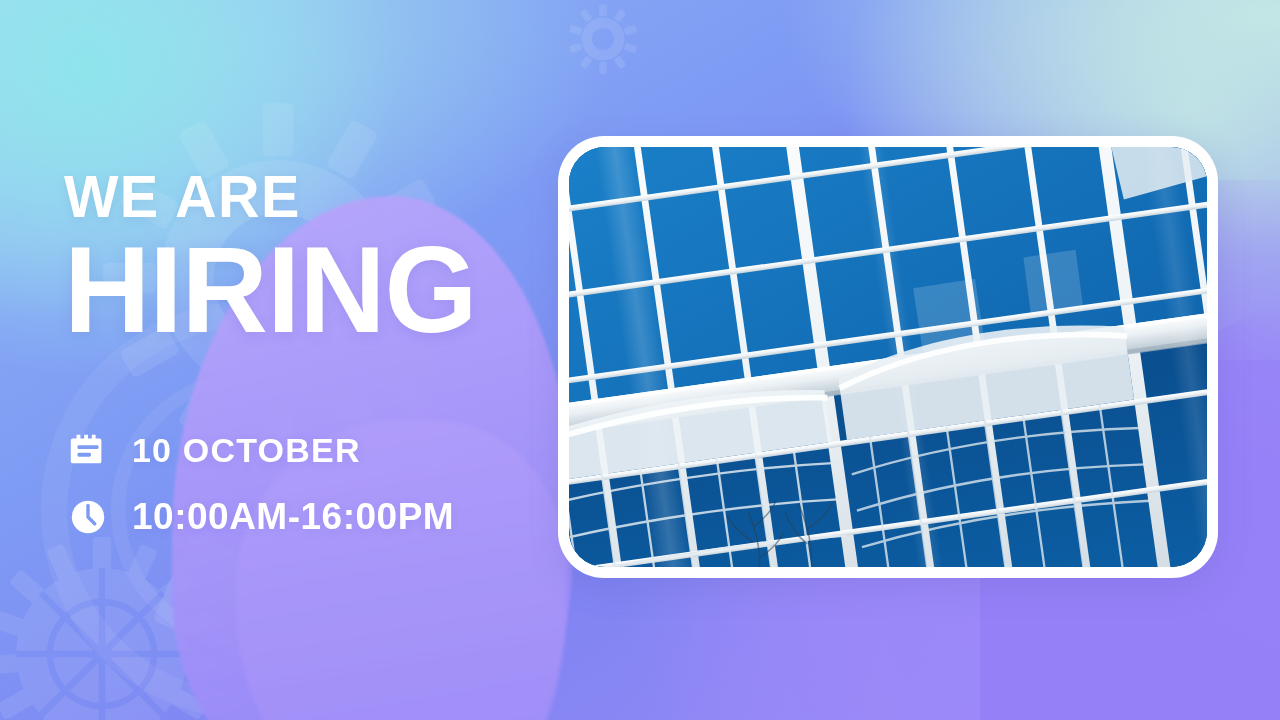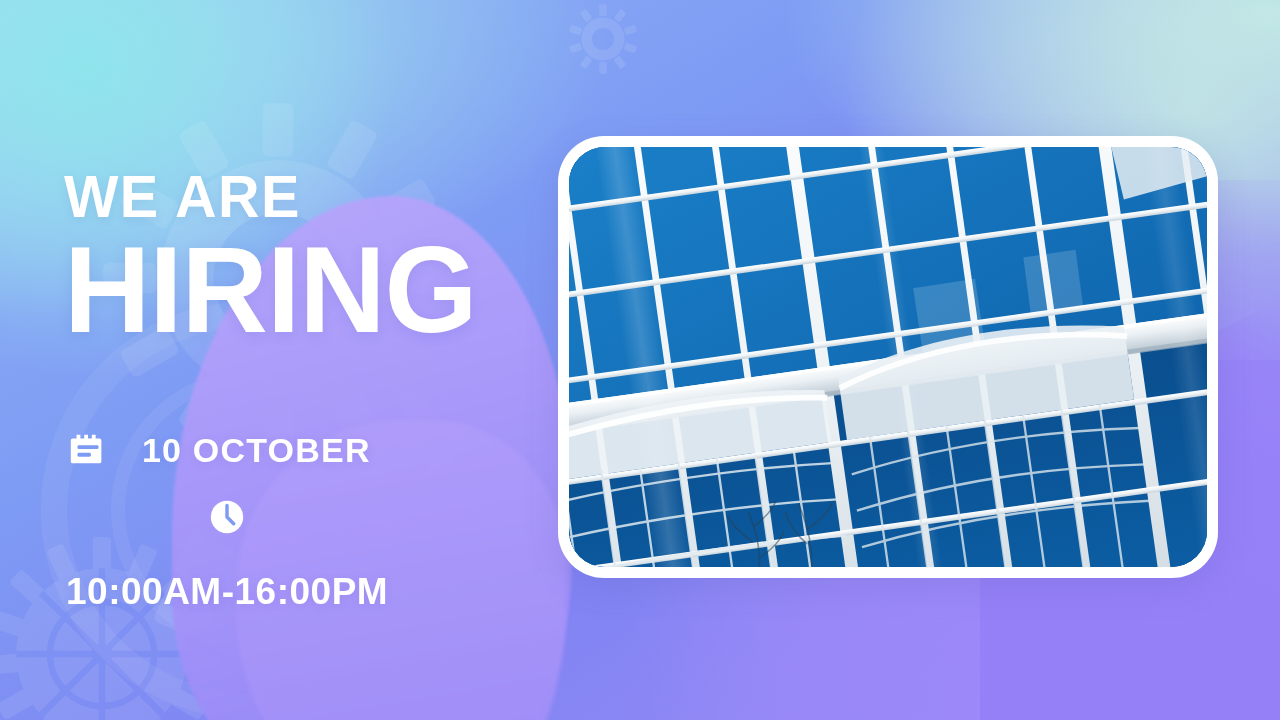--- a/index.html
+++ b/index.html
@@ -123,24 +123,24 @@
     transform:scaleX(.98);
     transform-origin:left center;
     text-shadow:0 3px 14px rgba(70,86,190,.14);
   }
 
   
   .meta { position:absolute; left:66px; z-index:6; }
   .meta-row {
     display:flex;
     align-items:center;
-    gap:32px;
+    gap:22px;
   }
   .meta-date { top:428px; }
-  .meta-time { top:495px;flex-direction:column; }
+  .meta-time { top:495px; }
 
   .meta-icon {
     width:44px; height:44px;
     display:flex; align-items:center; justify-content:center;
     flex:0 0 44px;
   }
   .meta-label {
     font-size:34px;
     font-weight:700;
     letter-spacing:1.2px;

